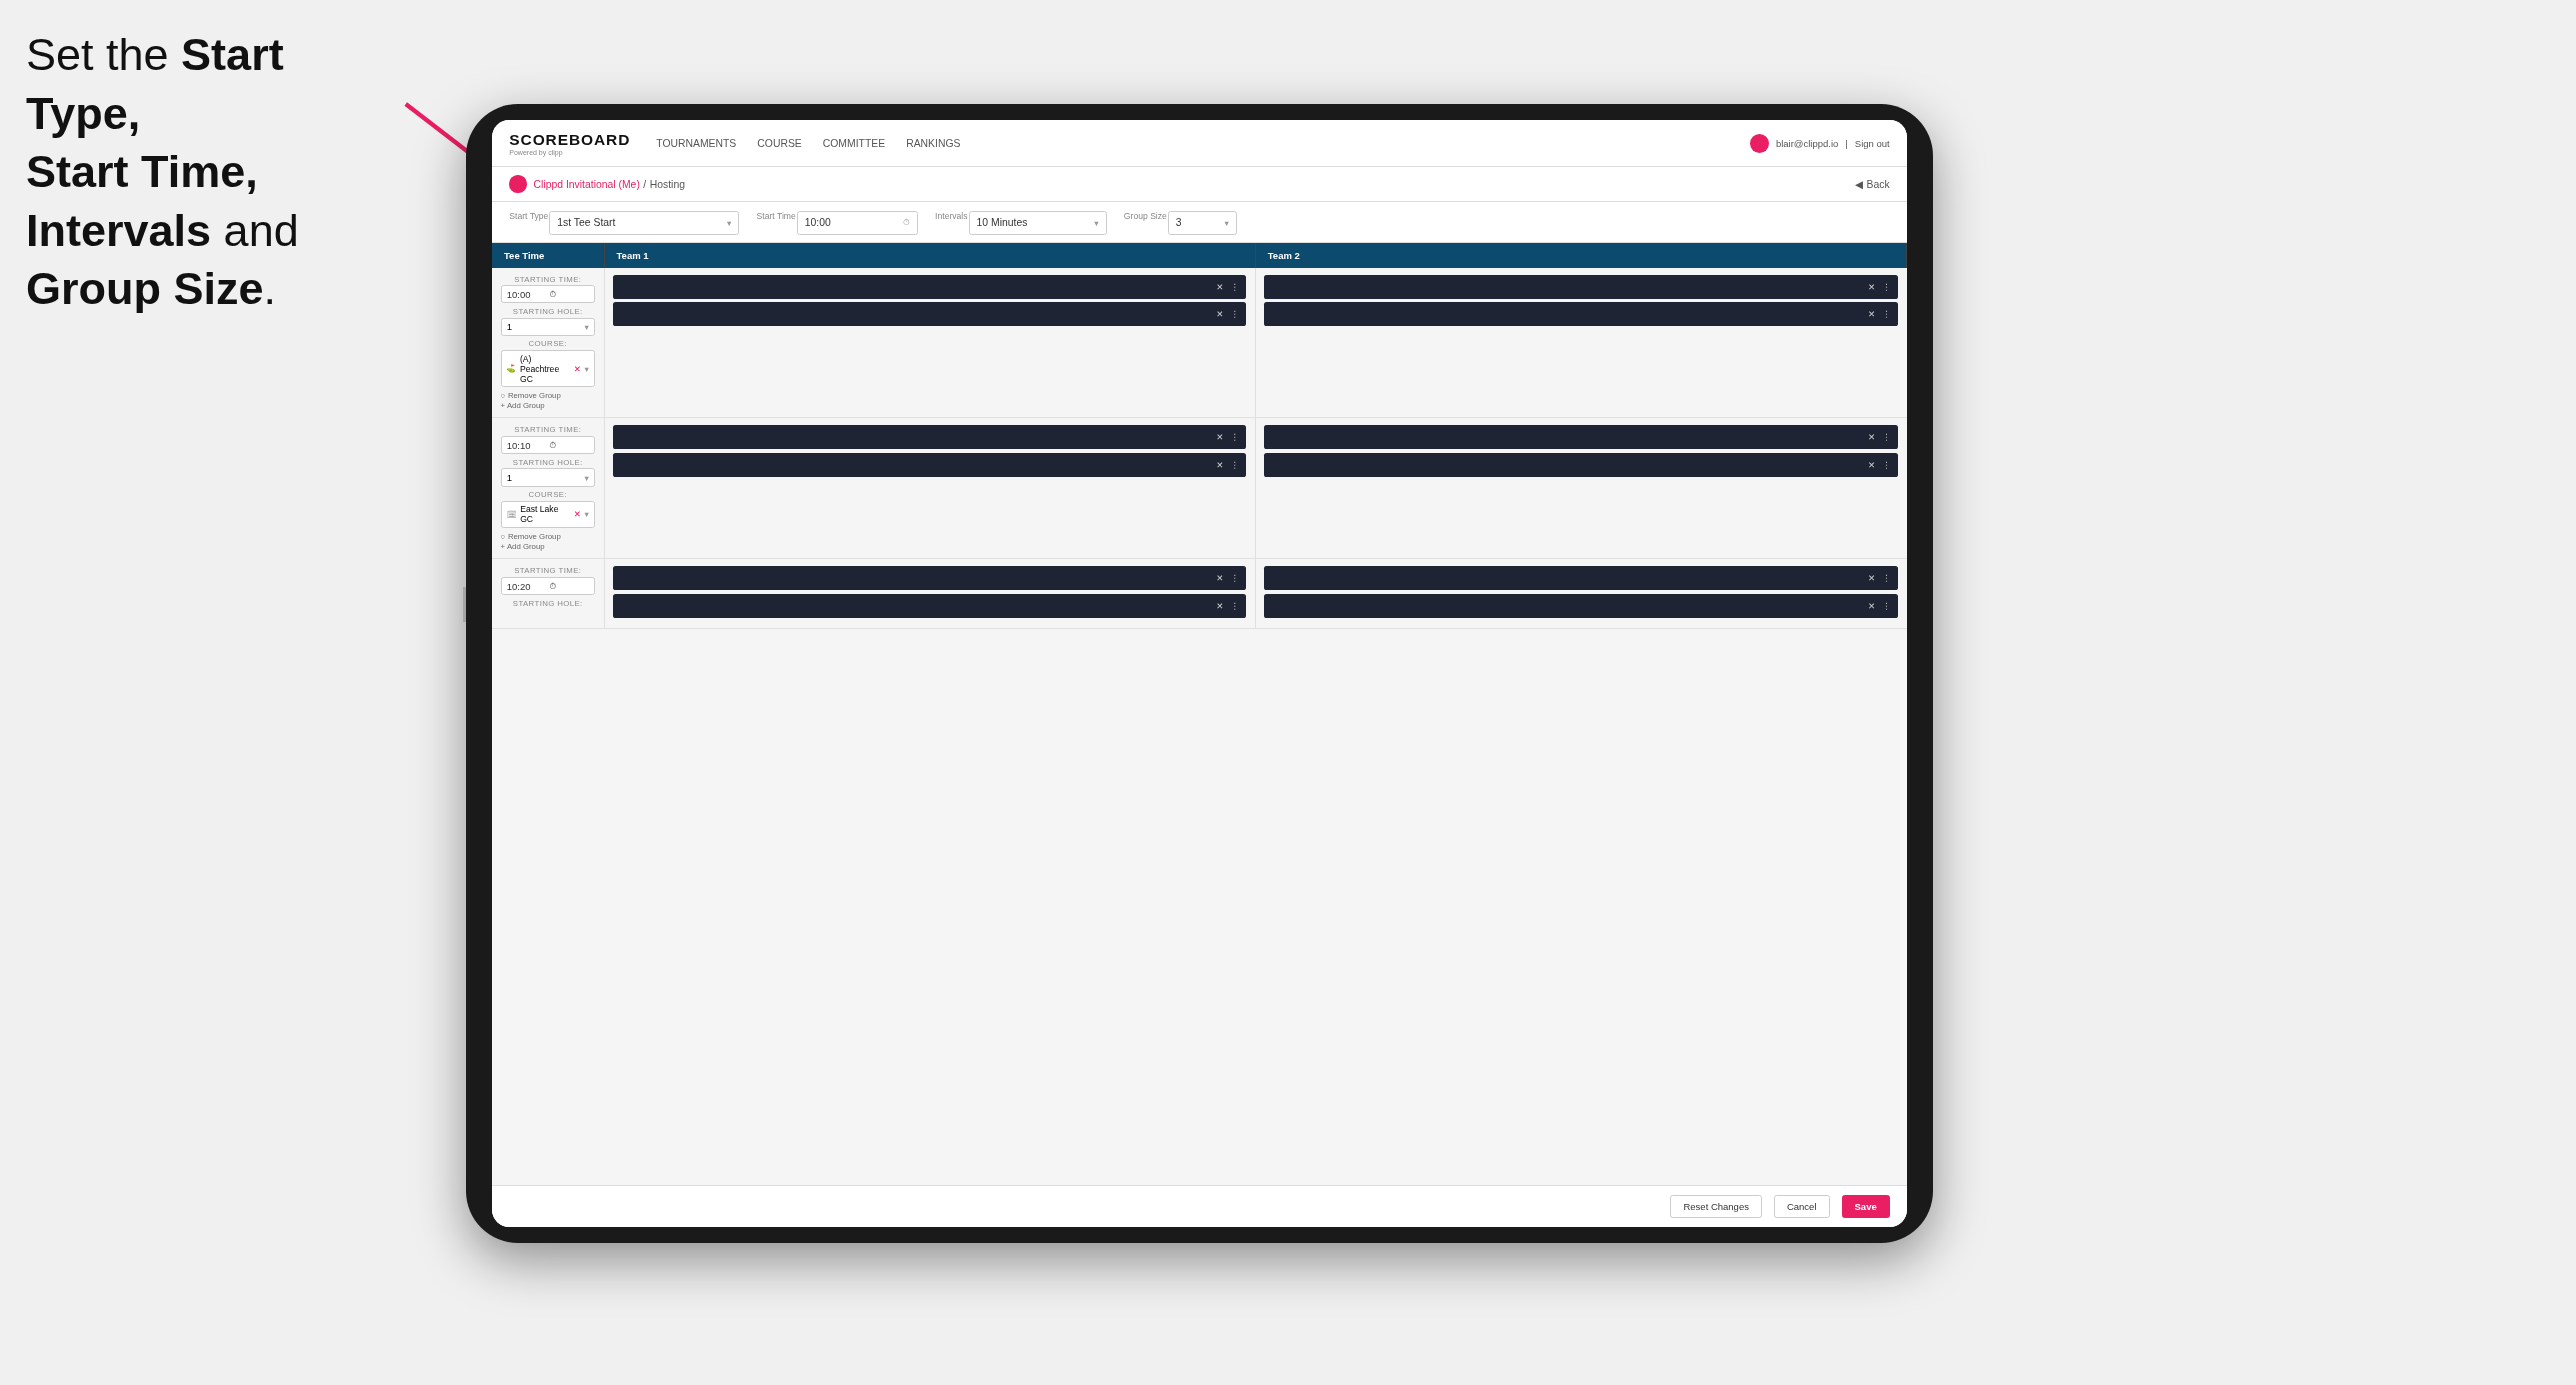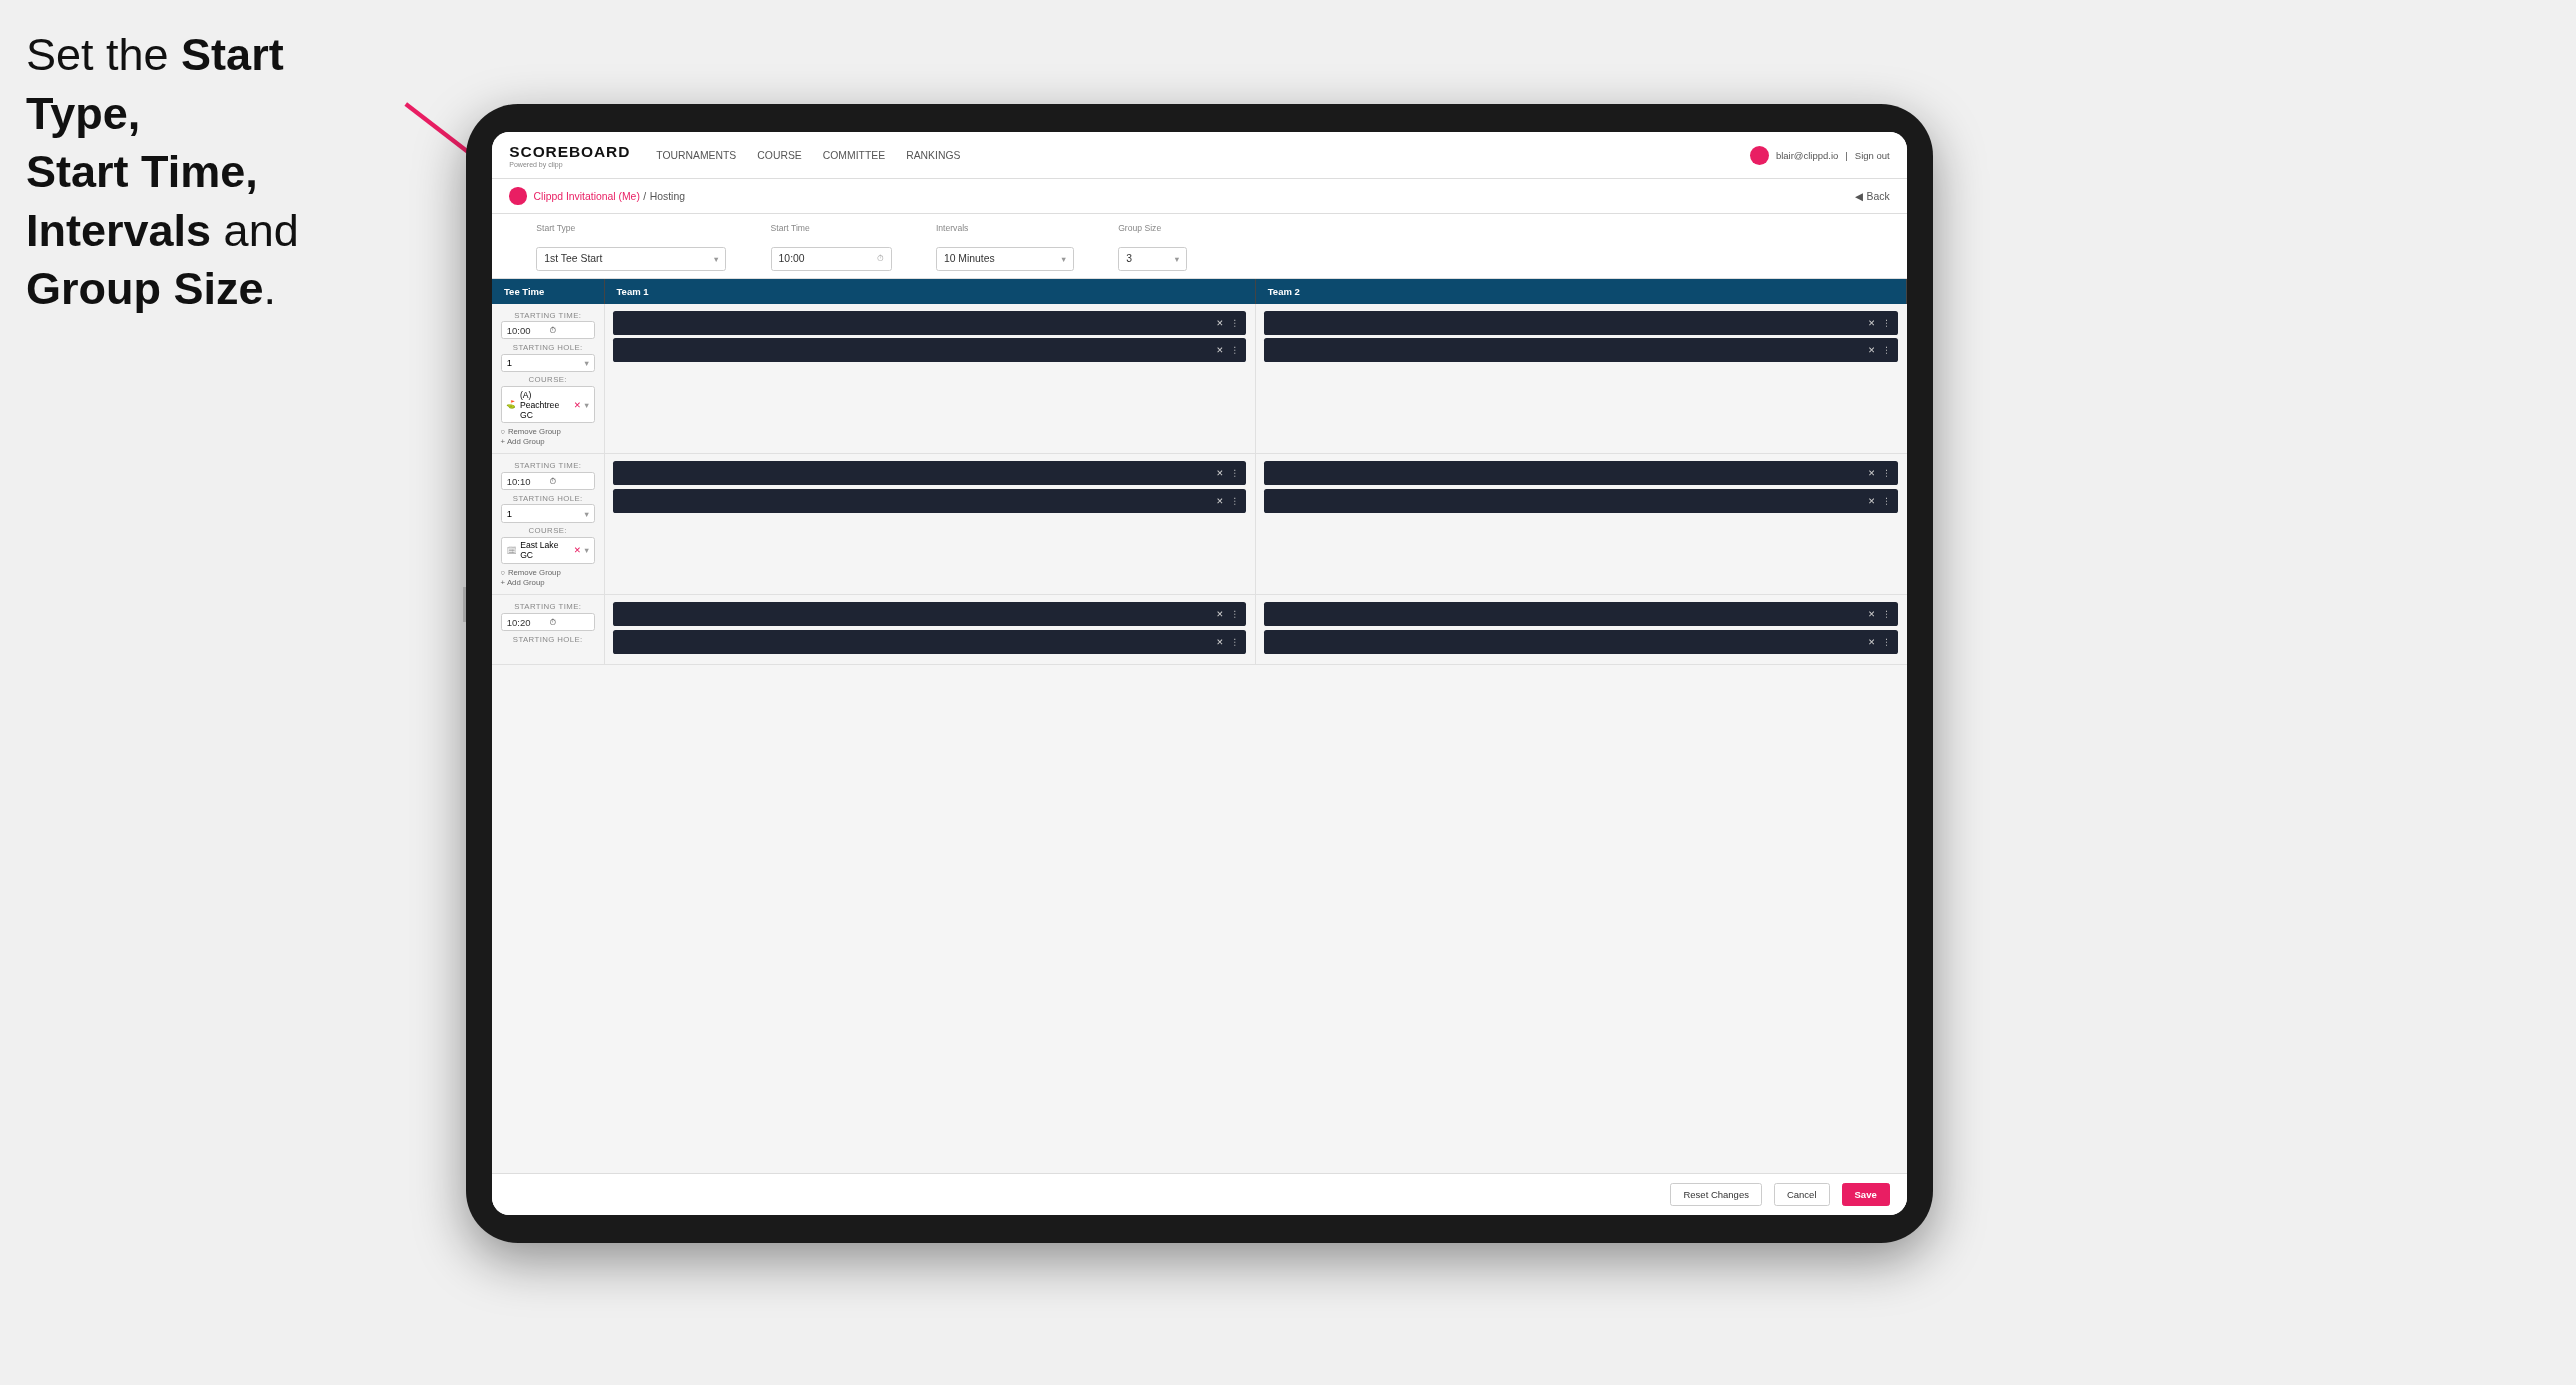--- a/index.html
+++ b/index.html
@@ -43,21 +43,21 @@
     
     .tablet-frame {
       position: absolute;
       top: 104px;
       left: 466px;
       width: 1467px;
       height: 1139px;
       background: #1a1a1a;
       border-radius: 52px;
       box-shadow: 0 17.3px 52px rgba(0,0,0,0.4);
-      padding: 28px 26px;
+      padding: 16px 26px;
       display: flex;
       align-items: center;
       justify-content: center;
     }
 
     
     .tablet-screen {
       width: 100%;
       height: 100%;
       background: #f5f5f5;
@@ -159,23 +159,22 @@
       background: #fff;
       border-bottom: 0.9px solid #ddd;
       display: flex;
       align-items: flex-end;
       padding: 8.6px 17.3px 7px;
       gap: 17.3px;
       flex-shrink: 0;
     }
     .field-group {
       display: flex;
-      flex-direction: column;
-      gap: 14px;
-      margin-left: 27px;
+      flex-direction: row;
+      gap: 1px;
     }
     .field-label {
       font-size: 8.6px;
       color: #888;
     }
     .field-select, .field-input {
       border: 0.9px solid #ccc;
       border-radius: 2.6px;
       padding: 3.5px 7px;
       font-size: 10.4px;

